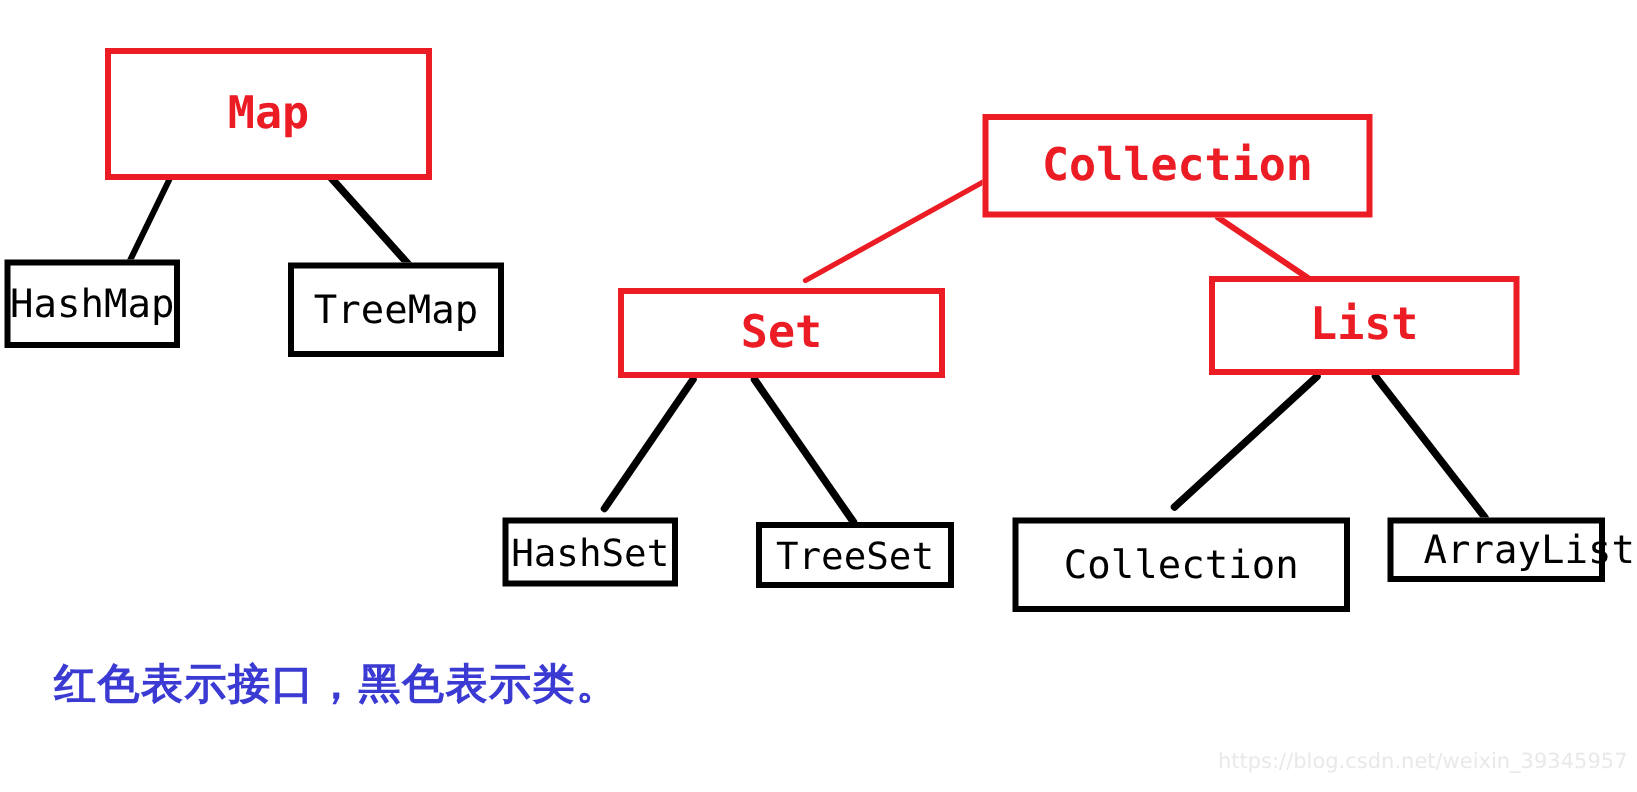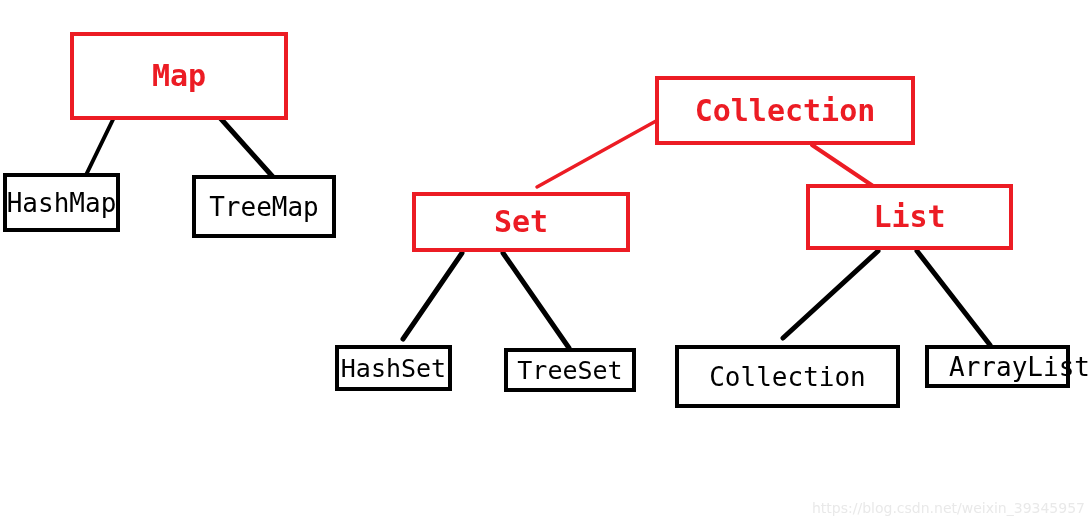--- a/index.html
+++ b/index.html
@@ -119,16 +119,17 @@
         <span style="font-size: 25px;">TreeSet</span>
       </div>
       <div class="node klass" style="left: 675px; top: 345px; width: 225px; height: 63px;">
         <span style="font-size: 26px;">Collection</span>
       </div>
       <div class="node klass" style="left: 925px; top: 345px; width: 145px; height: 43px; padding-left: 44px;">
         <span style="font-size: 26px;">ArrayList</span>
       </div>
     </div>
 
+  <div id="caption">红色表示接口，黑色表示类。</div>
 
   <div id="watermark">https://blog.csdn.net/weixin_39345957</div>
 
 </div>
 
 </body></html>

